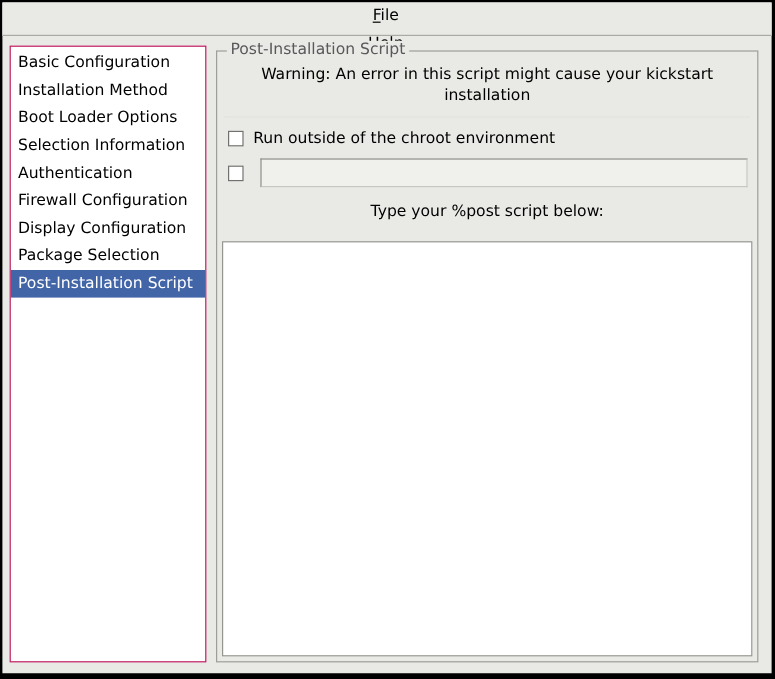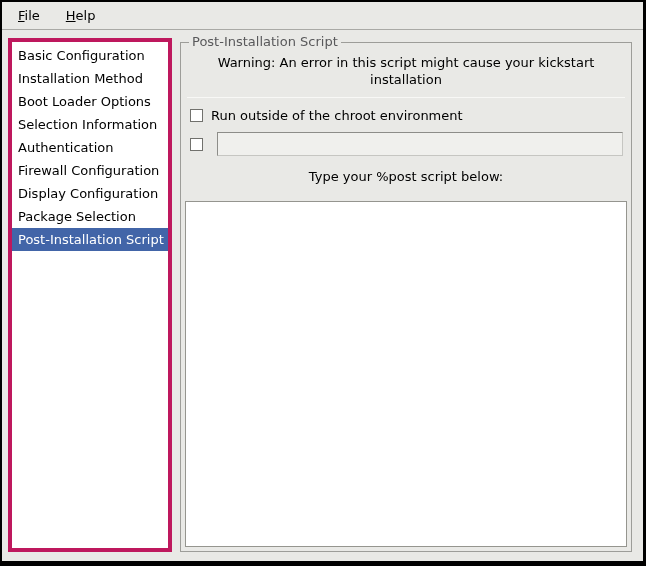--- a/index.html
+++ b/index.html
@@ -19,34 +19,35 @@
     border-bottom-width: 5px;
   }
 
   
   .menubar {
     position: absolute; left: 0; right: 0; top: 0; height: 28px;
     display: flex; align-items: center;
     padding-left: 8px;
     border-bottom: 1px solid #a9a9a5;
     background: #e9e9e6;
+    flex-direction: column;
   }
   .menu-item {
     padding: 4px 8px;
     margin-right: 10px;
     cursor: default;
   }
   .menu-item::first-letter { text-decoration: underline; }
 
   
   .sidebar {
     position: absolute; left: 6px; top: 36px;
     width: 164px; height: 514px;
     background: #fff;
-    border: 4px solid #be185d;
+    border: 1px solid #be185d;
     padding-top: 2px;
     overflow: hidden;
   }
   .sidebar-item {
     height: 23px; line-height: 23px;
     padding-left: 6px;
     white-space: nowrap;
     cursor: default;
   }
   .sidebar-item.selected {

